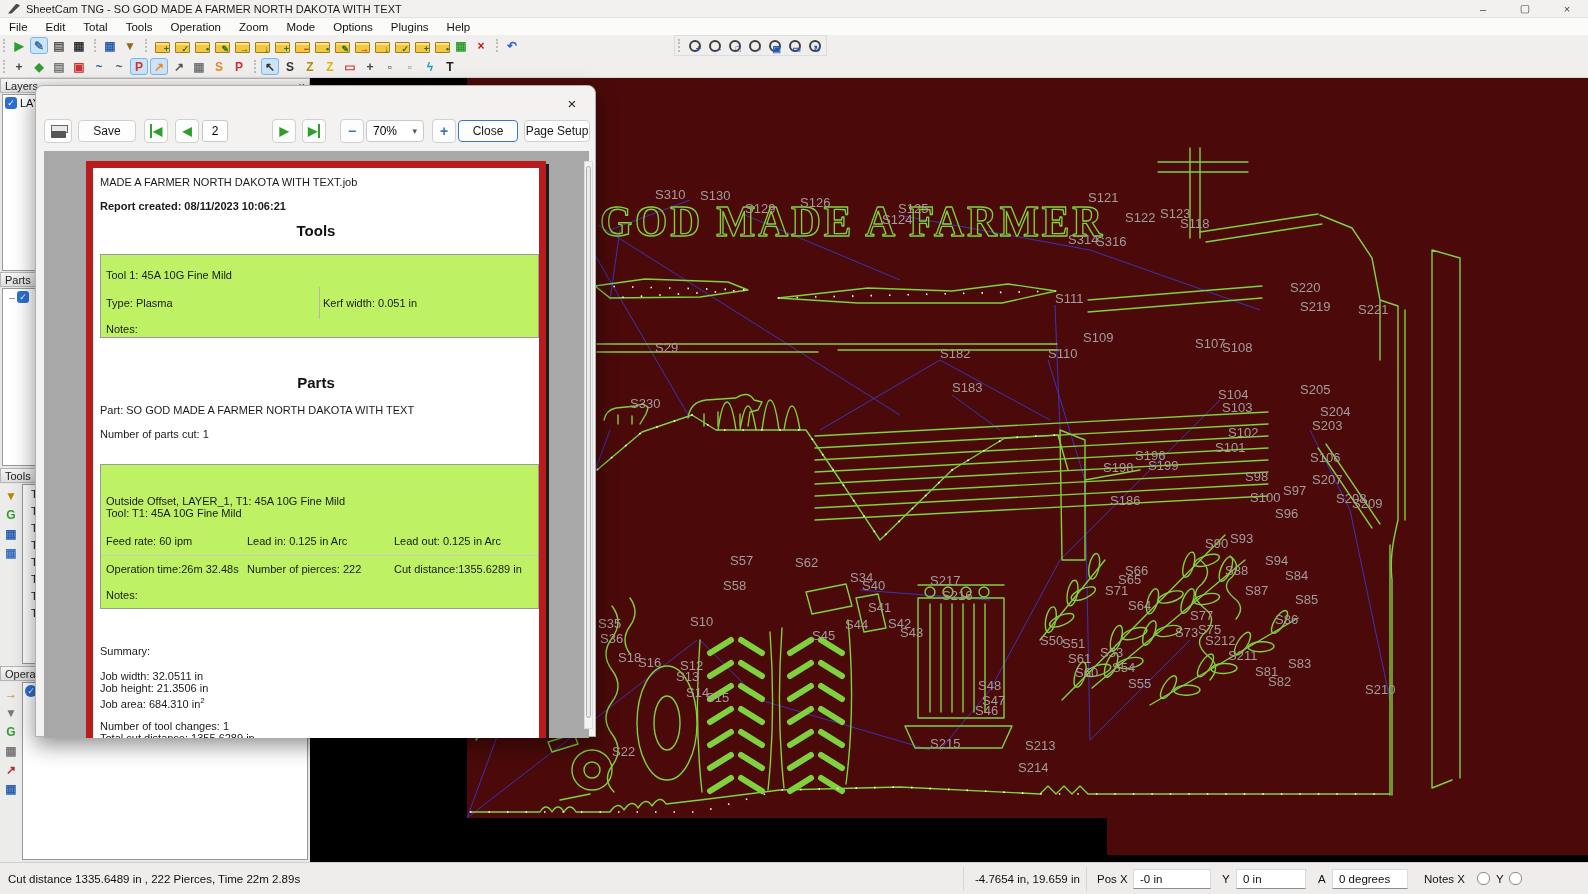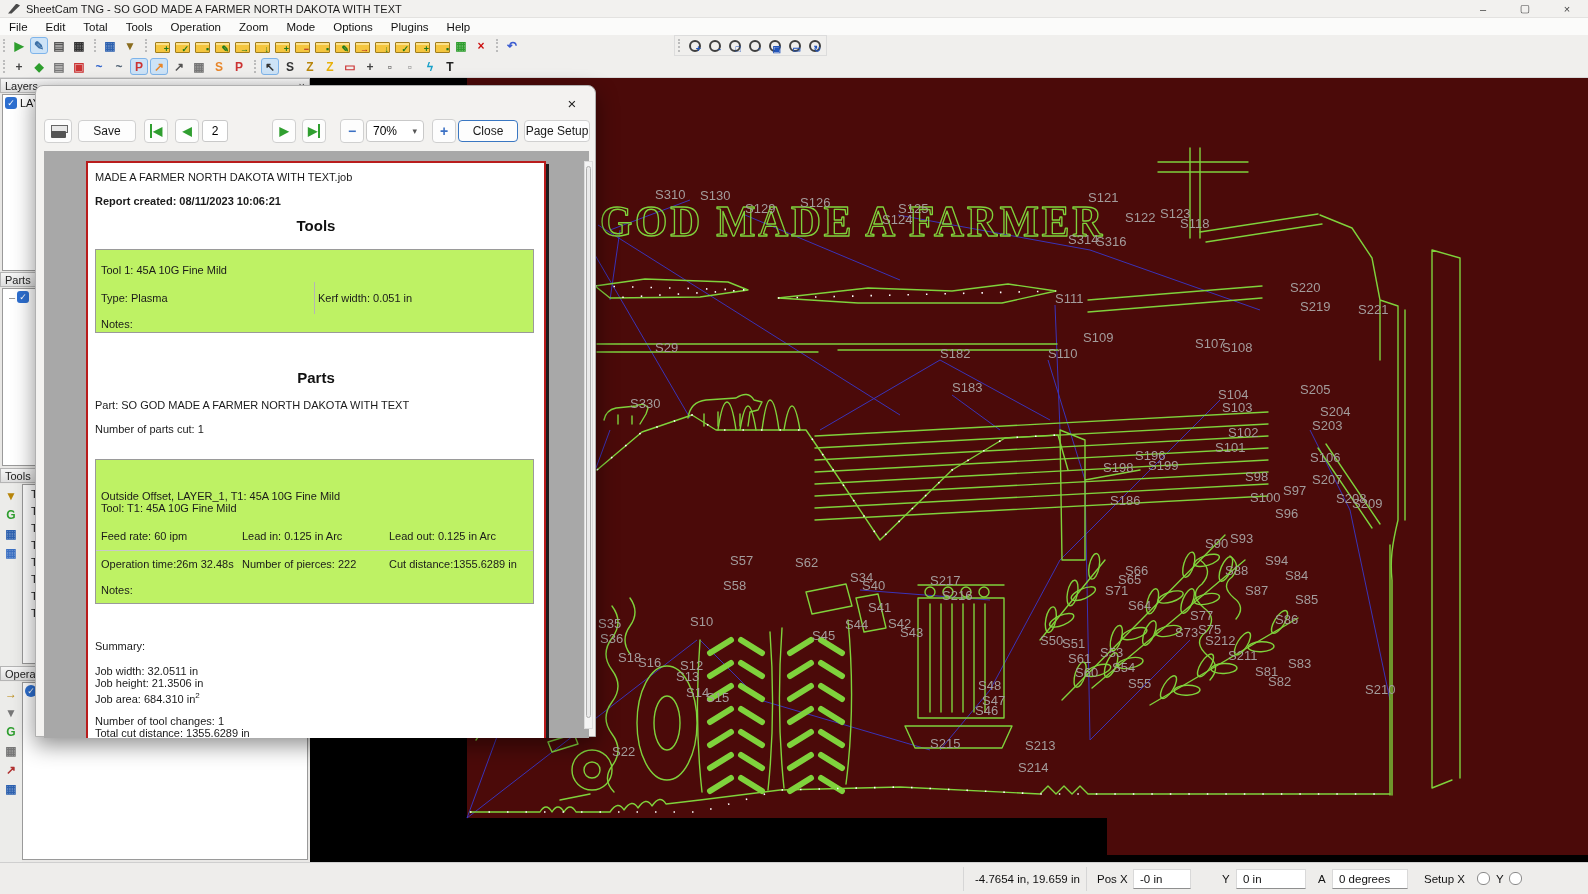--- a/index.html
+++ b/index.html
@@ -48,21 +48,21 @@
   #dlg-close{position:absolute;right:14px;top:8px;width:18px;height:18px;display:flex;align-items:center;justify-content:center;font-size:15px;color:#222}
   .dbtn{position:absolute;background:#fdfdfd;border:1px solid #d0d0d0;border-radius:4px;font-size:12px;color:#1a1a1a;display:flex;align-items:center;justify-content:center}
   .navg{color:#2f9e2f;font-weight:bold;font-size:12px}
   .barL{border-left:2px solid #2f9e2f;padding-left:1px}
   .barR{border-right:2px solid #2f9e2f;padding-right:1px}
   .pm{color:#3b70c4;font-weight:bold;font-size:14px}
   #dlg-printer{position:absolute;left:8px;top:33px;width:28px;height:24px;background:#fdfdfd;border:1px solid #d0d0d0;border-radius:4px}
   #dlg-printer::before{content:"";position:absolute;left:6px;top:5px;width:15px;height:6px;background:#e8e8e8;border:1px solid #666}
   #dlg-printer::after{content:"";position:absolute;left:6px;top:11px;width:15px;height:7px;background:#555;border-radius:1px}
   #preview{position:absolute;left:8px;top:65px;width:545px;height:587px;background:#a8a8a8;overflow:hidden}
-  #page{position:absolute;left:42px;top:10px;width:460px;height:600px;background:#fff;border:2px solid #b91c1c;box-shadow:3px 3px 0 #1c1c1c}
+  #page{position:absolute;left:42px;top:10px;width:460px;height:600px;background:#fff;border:7px solid #b91c1c;box-shadow:3px 3px 0 #1c1c1c}
   .pl{position:absolute;font-size:11px;color:#1a1a1a;white-space:nowrap}
   .pb{font-weight:bold}
   .ph{position:absolute;width:100%;text-align:center;font-size:15px;font-weight:bold;color:#111}
   .rbox{position:absolute;border:1px solid #9a9a9a;background:#bef264}
   #vscroll{position:absolute;right:2px;top:75px;width:9px;height:568px;background:#f4f4f4;border:1px solid #dcdcdc}
   #vthumb{position:absolute;left:1px;top:4px;width:5px;height:552px;background:#eaeaea;border:1px solid #aeaeae;border-radius:3px}
   input.numin{position:absolute;border:1px solid #c9c9c9;border-radius:3px;background:#fff;font-size:12px;text-align:center;font-family:"Liberation Sans",sans-serif}
   .dsel{position:absolute;background:#fff;border:1px solid #c9c9c9;border-radius:4px;font-size:12px;display:flex;align-items:center;padding:0 6px;justify-content:space-between}
 </style>
 </head>
@@ -506,36 +506,37 @@
       <div class="pl" style="left:7px;top:564px">Total cut distance: 1355.6289 in</div>
 
     </div>
   </div>
   <div id="vscroll">
       <div id="vthumb"></div>
     </div>
 </div>
 
 <div id="statusbar">
+  <div class="seg" style="left:8px">Cut distance 1335.6489 in , 222 Pierces, Time 22m 2.89s</div>
   <div class="vsep" style="left:963px"></div>
   <div class="seg" style="left:975px">-4.7654 in, 19.659 in</div>
   <div class="vsep" style="left:1086px"></div>
   <div class="seg" style="left:1097px">Pos X</div>
   <div class="seg" style="left:1133px">
-      <div class="sfield" style="width:58px">-0 in</div>
+      <div class="sfield" style="width:78px">-0 in</div>
     </div>
   <div class="seg" style="left:1222px">Y</div>
   <div class="seg" style="left:1236px">
       <div class="sfield" style="width:70px">0 in</div>
     </div>
   <div class="seg" style="left:1318px">A</div>
   <div class="seg" style="left:1332px">
       <div class="sfield" style="width:76px">0 degrees</div>
     </div>
-  <div class="seg" style="left:1424px">Setup X</div>
+  <div class="seg" style="left:1424px">Notes X</div>
   <div class="seg" style="left:1474px">
       <div class="cb"></div>
     </div>
   <div class="seg" style="left:1496px">Y</div>
   <div class="seg" style="left:1506px">
       <div class="cb"></div>
     </div>
 </div>
 
 </body></html>

